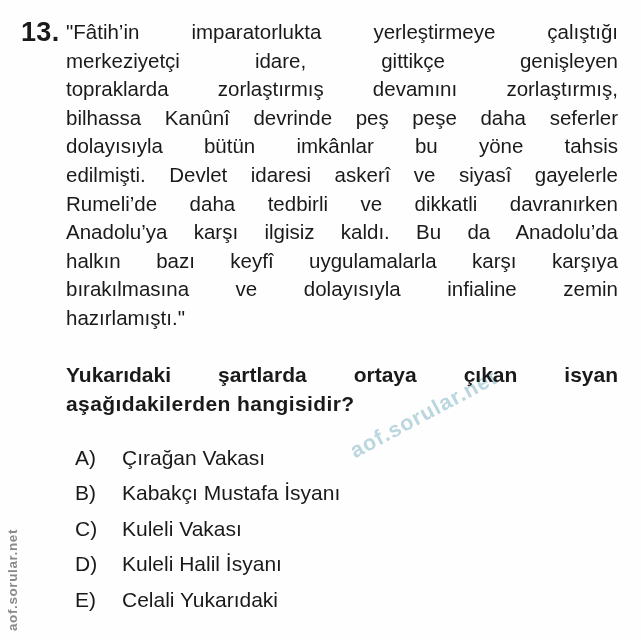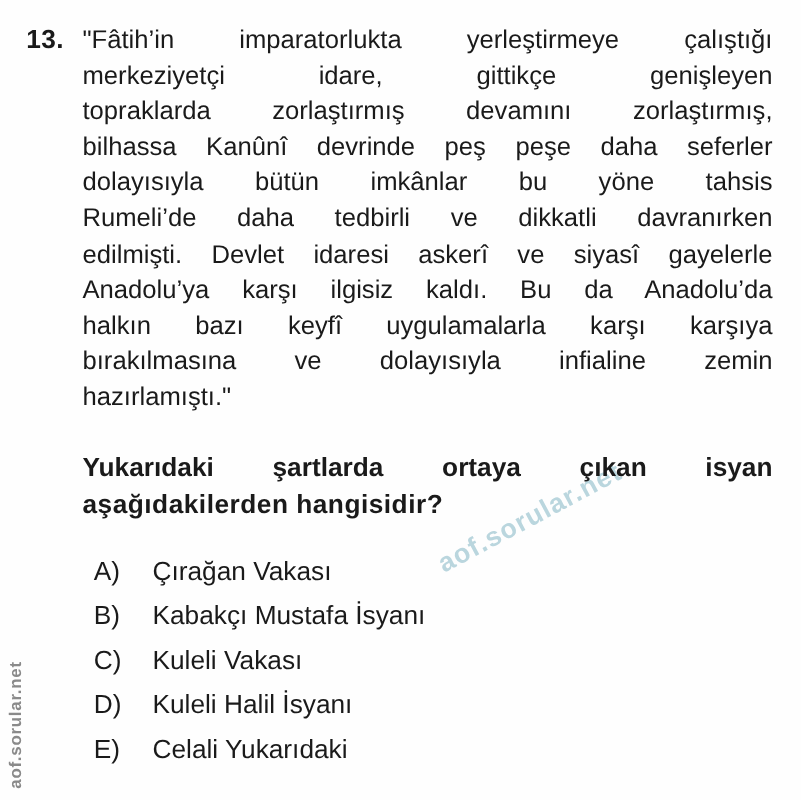--- a/index.html
+++ b/index.html
@@ -10,21 +10,21 @@
     position: relative;
     overflow: hidden;
     font-family: "Liberation Sans", sans-serif;
     color: #1a1a1a;
   }
 
   .question-number {
     position: absolute;
     left: 21px;
     top: 18px;
-    font-size: 21px;
+    font-size: 27px;
     font-weight: bold;
     line-height: 28.6px;
     letter-spacing: 0.3px;
     text-align: center;
   }
 
   .passage {
     position: absolute;
     left: 66px;
     top: 18px;
@@ -106,22 +106,22 @@
 <body>
 
 <div class="question-number">13.</div>
 
 <div class="passage">
   <div class="pline">"Fâtih’in imparatorlukta yerleştirmeye çalıştığı</div>
   <div class="pline">merkeziyetçi idare, gittikçe genişleyen</div>
   <div class="pline">topraklarda zorlaştırmış devamını zorlaştırmış,</div>
   <div class="pline">bilhassa Kanûnî devrinde peş peşe daha seferler</div>
   <div class="pline">dolayısıyla bütün imkânlar bu yöne tahsis</div>
+  <div class="pline">edilmişti. Devlet idaresi askerî ve siyasî gayelerle</div>
   <div class="pline">Rumeli’de daha tedbirli ve dikkatli davranırken</div>
-  <div class="pline">edilmişti. Devlet idaresi askerî ve siyasî gayelerle</div>
   <div class="pline">Anadolu’ya karşı ilgisiz kaldı. Bu da Anadolu’da</div>
   <div class="pline">halkın bazı keyfî uygulamalarla karşı karşıya</div>
   <div class="pline">bırakılmasına ve dolayısıyla infialine zemin</div>
   <div class="pline last">hazırlamıştı."</div>
 </div>
 
 <div class="stem">
   <div class="sline-just">Yukarıdaki şartlarda ortaya çıkan isyan</div>
   <div class="sline-left">aşağıdakilerden hangisidir?</div>
 </div>

